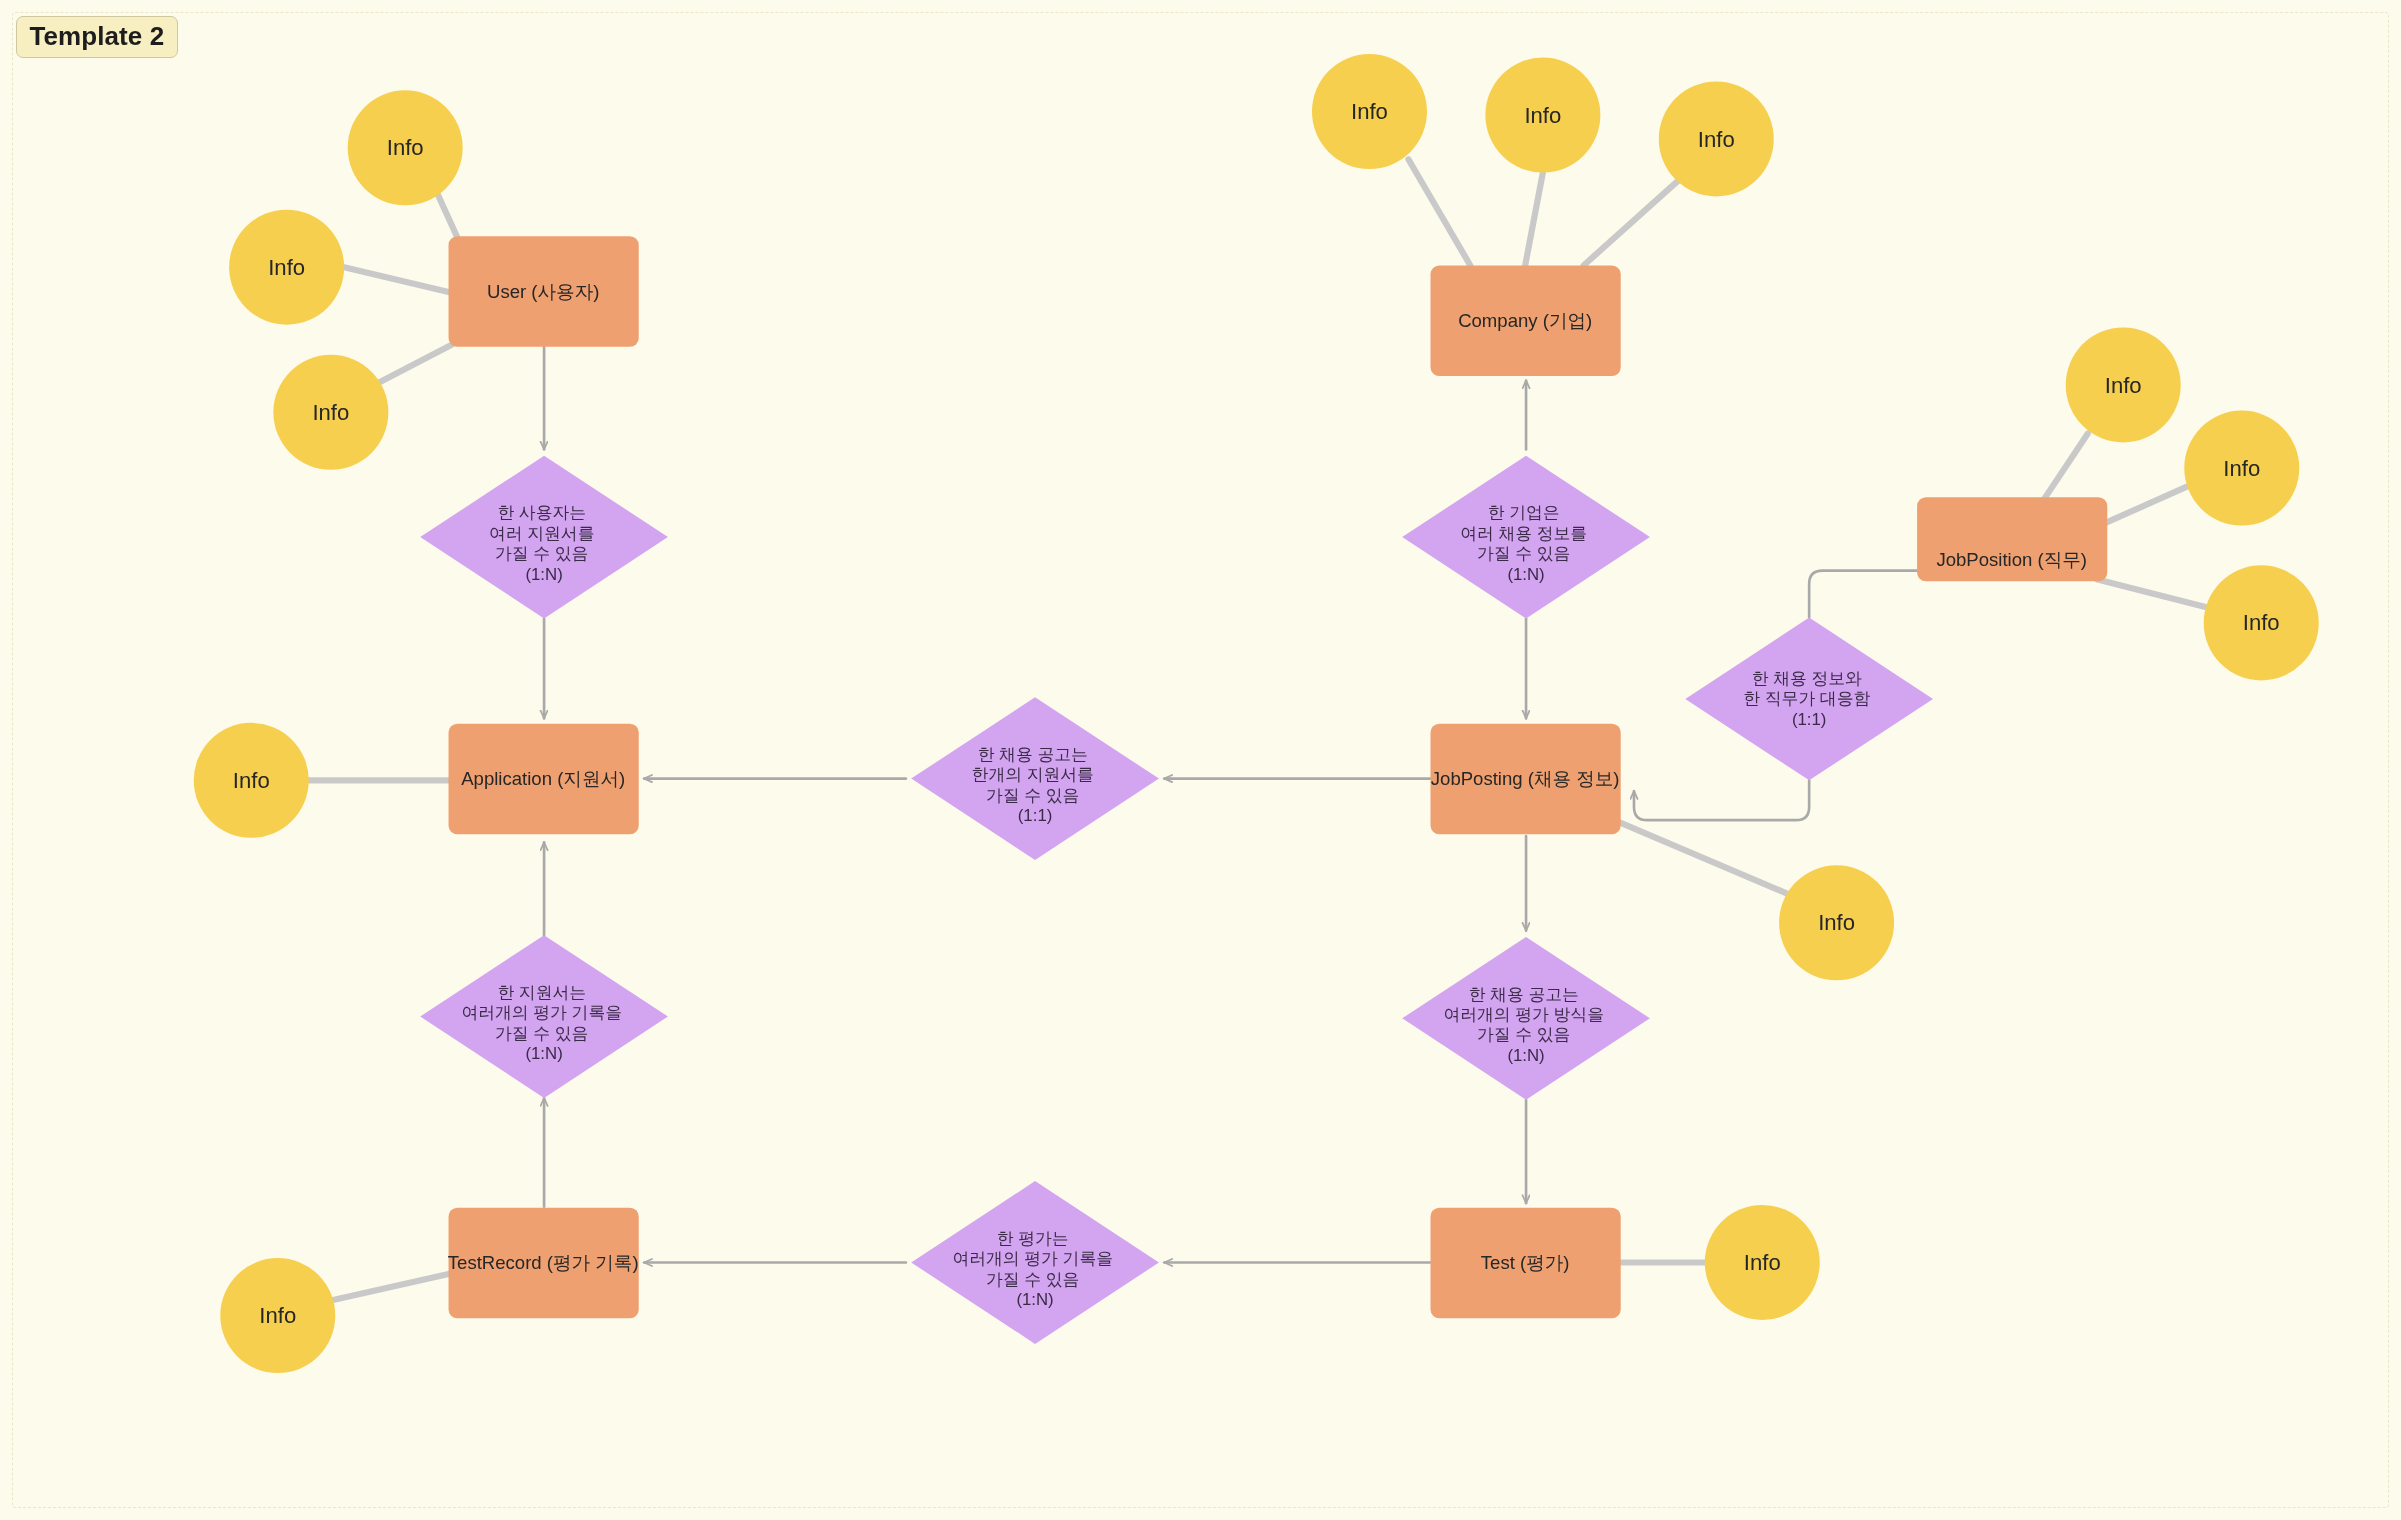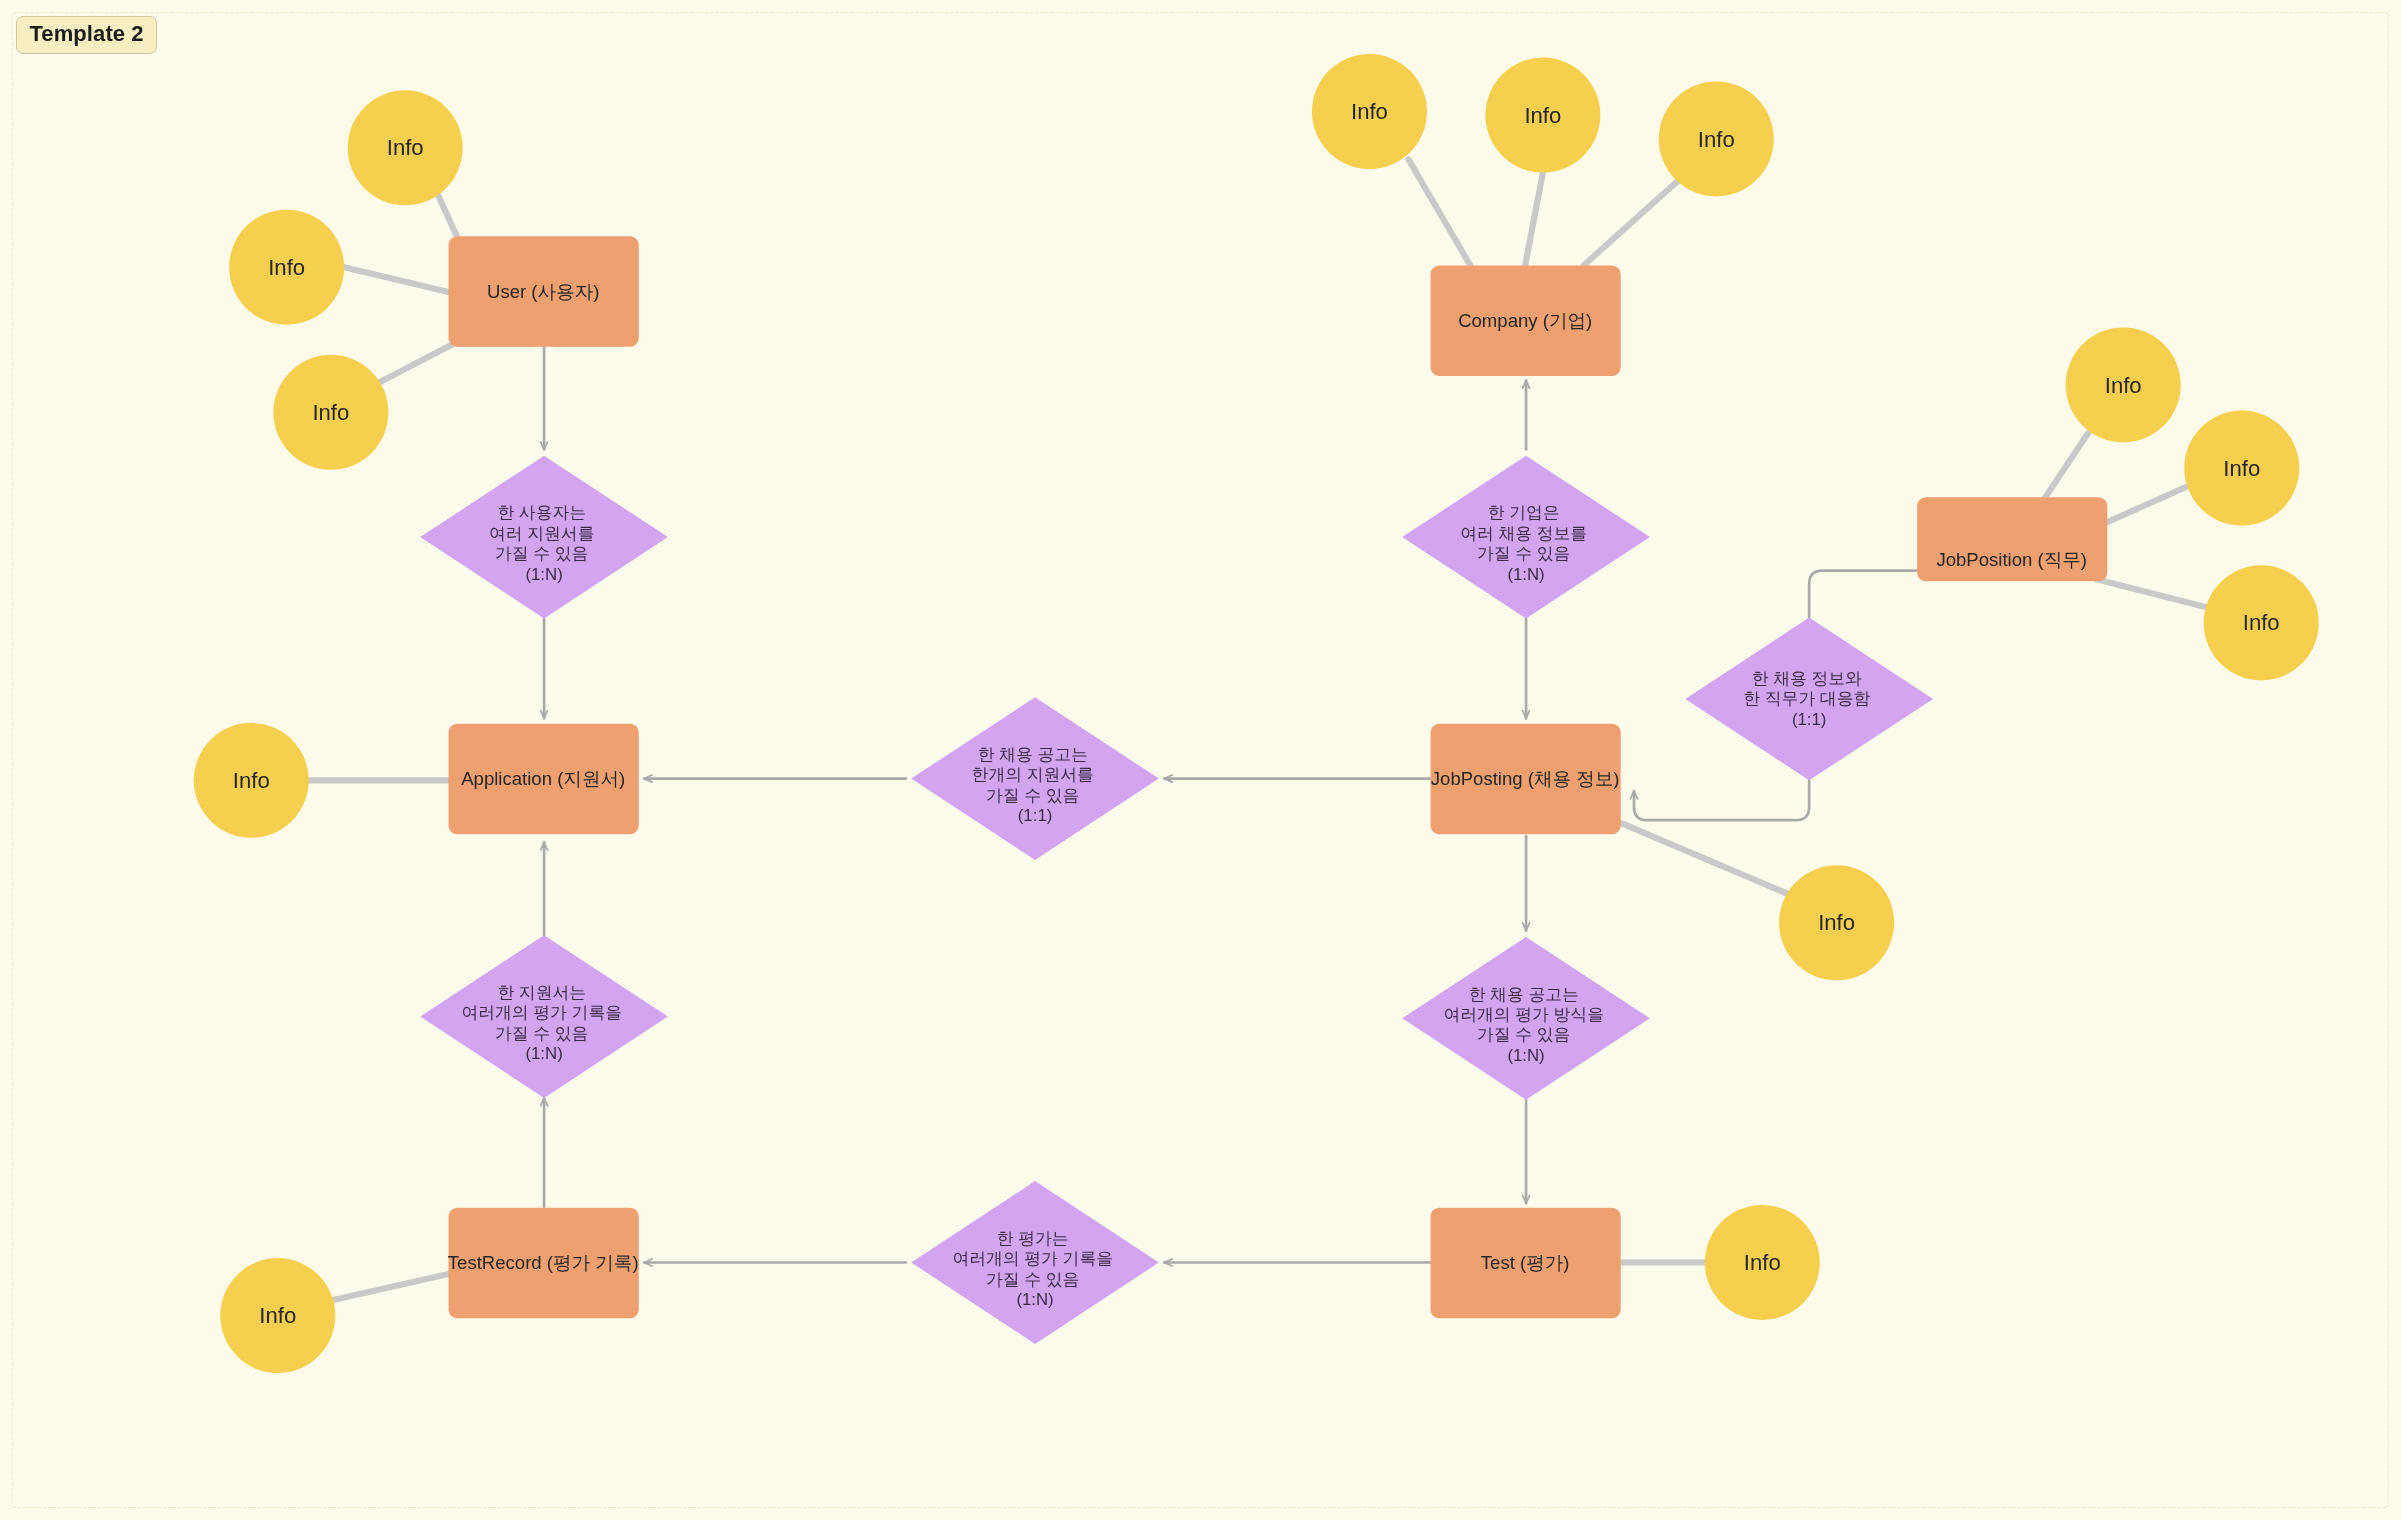--- a/index.html
+++ b/index.html
@@ -27,21 +27,21 @@
     pointer-events: none;
   }
   #template-badge {
     position: absolute;
     left: 16px;
     top: 16px;
     background: #f7eec2;
     border: 1.3px solid #cfc7a0;
     border-radius: 7px;
     padding: 6.2px 12.4px 8px 12.4px;
-    font-size: 22px;
+    font-size: 26px;
     font-weight: 700;
     color: #1d1d1d;
     letter-spacing: 0.1px;
     line-height: 1;
     z-index: 10;
     font-family: "Liberation Sans", "DejaVu Sans", sans-serif;
   }
   svg#diagram {
     position: absolute;
     left: 0;

